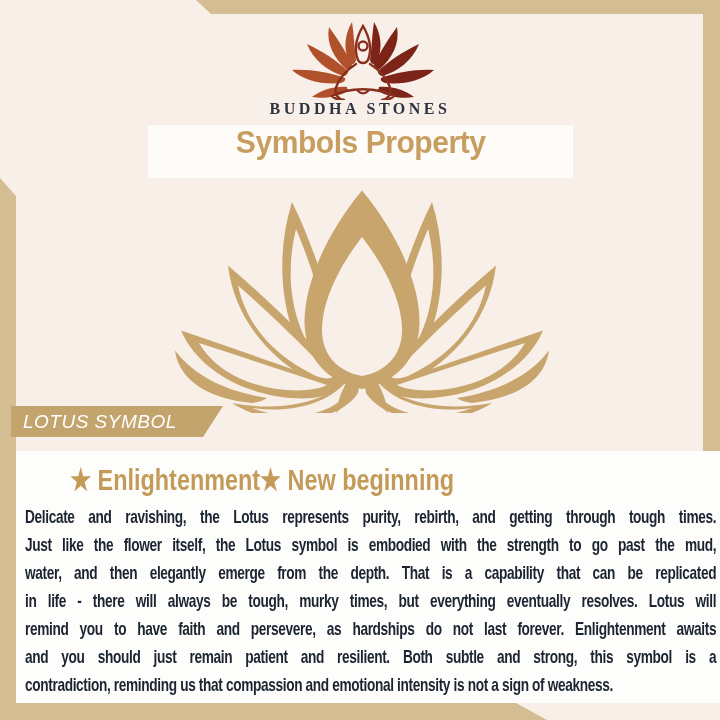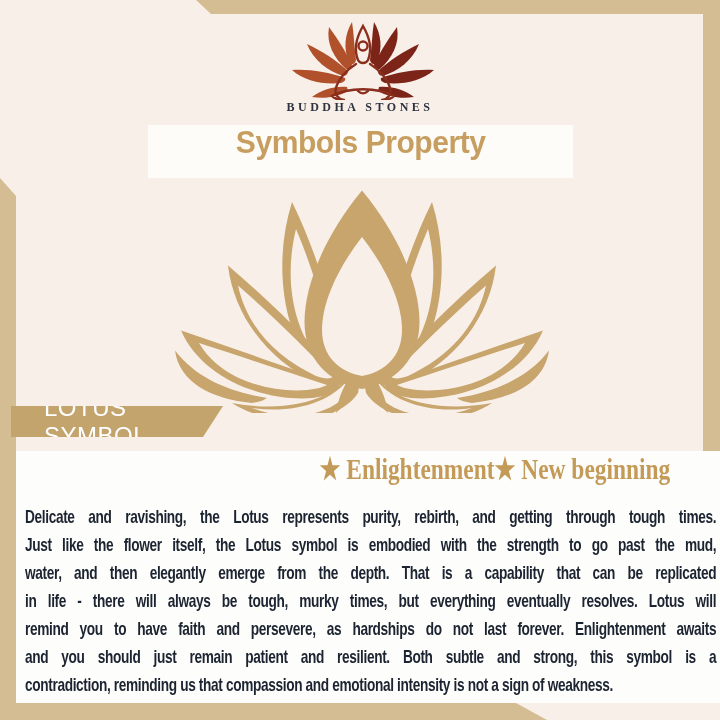--- a/index.html
+++ b/index.html
@@ -15,21 +15,21 @@
   .band-right{left:703px;top:0;width:17px;height:537px;
     clip-path:polygon(0 0,17px 0,17px 537px,0 518px);}
   .band-left{left:0;top:178px;width:16px;height:542px;
     clip-path:polygon(0 0,16px 18px,16px 542px,0 542px);}
   .band-bottom{left:0;top:703px;width:720px;height:17px;
     clip-path:polygon(0 0,516px 0,547px 17px,0 17px);}
   
   .logo-wrap{position:absolute;left:278px;top:20px;width:170px;height:80px;}
   .brand-name{
     position:absolute;left:0;top:100px;width:720px;text-align:center;
-    font-family:"Liberation Serif", serif;font-size:12px;font-weight:600;
+    font-family:"Liberation Serif", serif;font-size:16px;font-weight:600;
     letter-spacing:3.5px;color:var(--brand-dark);
   }
   
   .title-banner{
     position:absolute;left:148px;top:125px;width:425px;height:53px;
     background:var(--banner-bg);display:flex;justify-content:center;
   }
   .title-banner .title-text{
     font-size:31px;font-weight:bold;color:var(--title-gold);letter-spacing:-0.5px;
     transform:scaleX(0.97);
@@ -37,29 +37,29 @@
   
   .lotus-wrap{position:absolute;left:172px;top:183px;width:380px;height:230px;}
   
   .section-banner{
     position:absolute;left:11px;top:406px;width:212px;height:31px;
     background:var(--label-bg);
     clip-path:polygon(0 0,212px 0,192px 31px,0 31px);
     display:flex;align-items:center;
   }
   .section-banner .section-text{
-    padding-left:33px;color:#ffffff;font-size:24px;font-weight:500;letter-spacing:0.5px;
+    padding-left:12px;color:#ffffff;font-size:19px;font-weight:500;letter-spacing:0.5px;font-style:italic;
   }
   
   .card{
     position:absolute;left:16px;top:451px;width:704px;height:252px;
     background:var(--card-bg);
   }
   .card-heading{
-    text-align:right;font-family:Liberation Serif, serif;
+    margin-top:11px;text-align:left;
   }
   .card-heading .heading-text{
     display:inline-block;font-size:30px;font-weight:bold;color:var(--heading-gold);
     transform:scaleX(0.78);transform-origin:center;white-space:nowrap;
   }
   .body-text{
     position:absolute;left:9px;top:52px;width:960px;
     transform:scaleX(0.72);transform-origin:left top;
   }
   .body-line{

